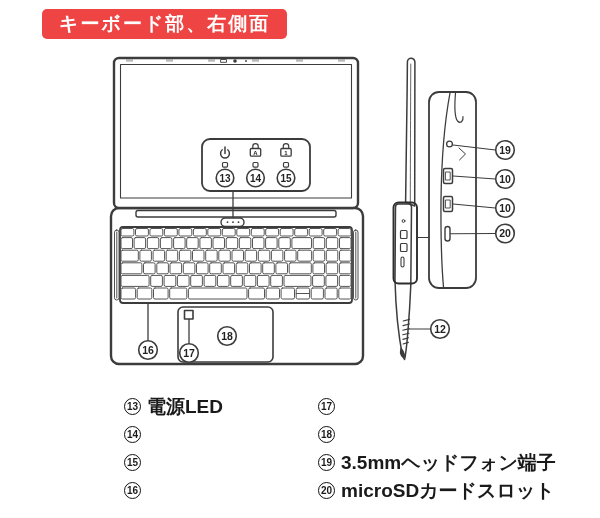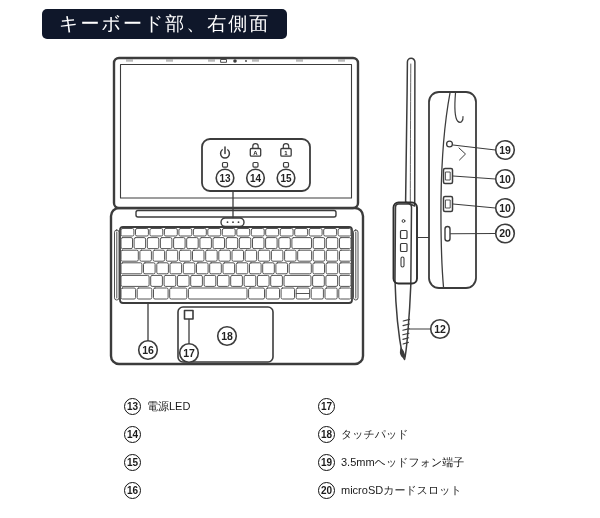--- a/index.html
+++ b/index.html
@@ -3,36 +3,36 @@
 <meta charset="utf-8">
 <style>
   html,body{margin:0;padding:0;}
   .page{
     position:relative; width:600px; height:518px; background:#ffffff;
     font-family:"Liberation Sans","DejaVu Sans",sans-serif; color:#1a1a1a;
     overflow:hidden;
   }
   .title-badge{
     position:absolute; left:42px; top:9px; height:30px; line-height:30px;
-    padding:0 17px; background:#0f172a; color:#ffffff;
-    font-size:19px; font-weight:normal; letter-spacing:2px;
+    padding:0 17px; background:#ef4444; color:#ffffff;
+    font-size:19px; font-weight:bold; letter-spacing:2px;
     border-radius:5px;
   }
   svg{position:absolute; left:0; top:0;}
   svg text{font-family:"Liberation Sans","DejaVu Sans",sans-serif; font-weight:bold; fill:#222;}
   .legend-col{position:absolute; top:398px;}
   .legend-col.left{left:124px;}
   .legend-col.right{left:318px;}
   .legend-row{display:flex; align-items:center; height:17px; margin-bottom:11px;}
   .cnum{
     display:inline-flex; align-items:center; justify-content:center;
     width:15px; height:15px; border:1.7px solid #111; border-radius:50%;
     font-size:10px; font-weight:bold; margin-right:6px; flex:0 0 auto;
   }
-  .lbl{font-size:11px; font-weight:normal; white-space:nowrap;}
+  .lbl{font-size:19px; font-weight:bold; white-space:nowrap;}
 </style>
 </head>
 <body>
 
 <div class="page">
 
   <div class="title-badge">キーボード部、右側面</div>
 
   <svg width="600" height="518" viewBox="0 0 600 518">
     <g stroke="#3c3c3c" fill="none" stroke-linecap="round" stroke-linejoin="round">
@@ -323,21 +323,20 @@
     <div class="legend-row">
       <span class="cnum">16</span>
     </div>
   </div>
   <div class="legend-col right">
     <div class="legend-row">
       <span class="cnum">17</span>
     </div>
     <div class="legend-row">
       <span class="cnum">18</span>
-      <span class="lbl">タッチパッド</span>
     </div>
     <div class="legend-row">
       <span class="cnum">19</span>
       <span class="lbl">3.5mmヘッドフォン端子</span>
     </div>
     <div class="legend-row">
       <span class="cnum">20</span>
       <span class="lbl">microSDカードスロット</span>
     </div>
   </div>

